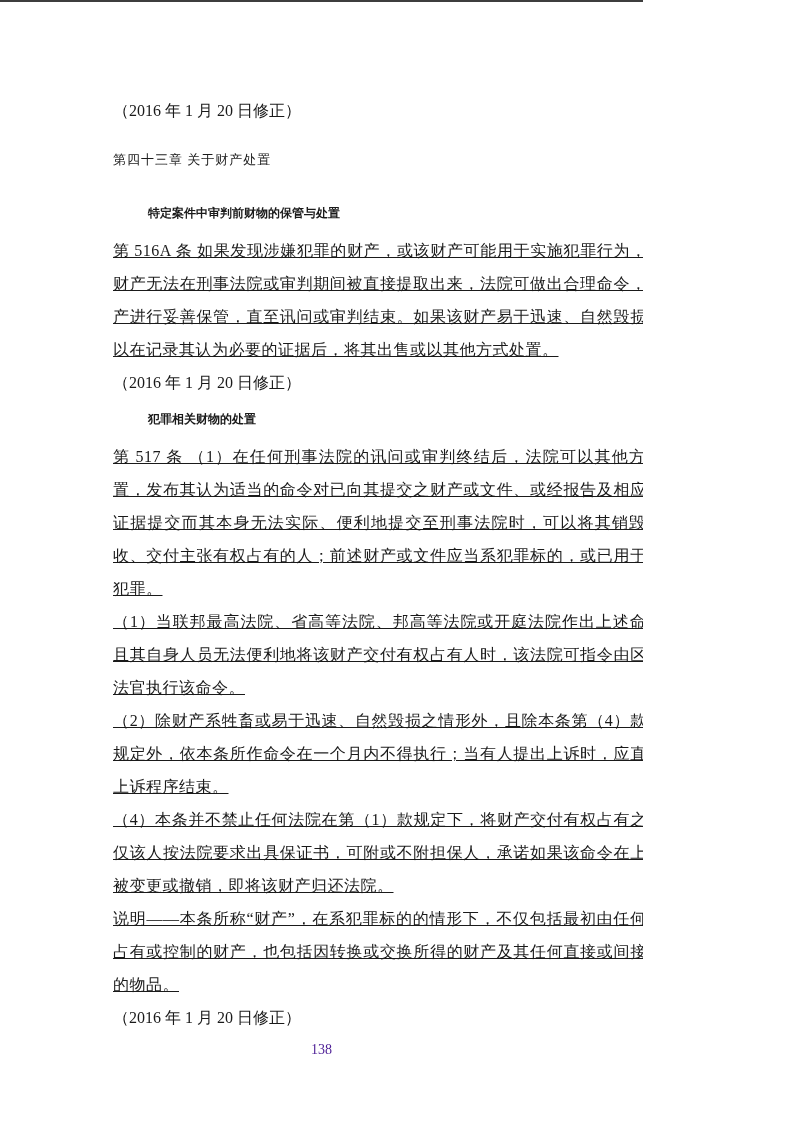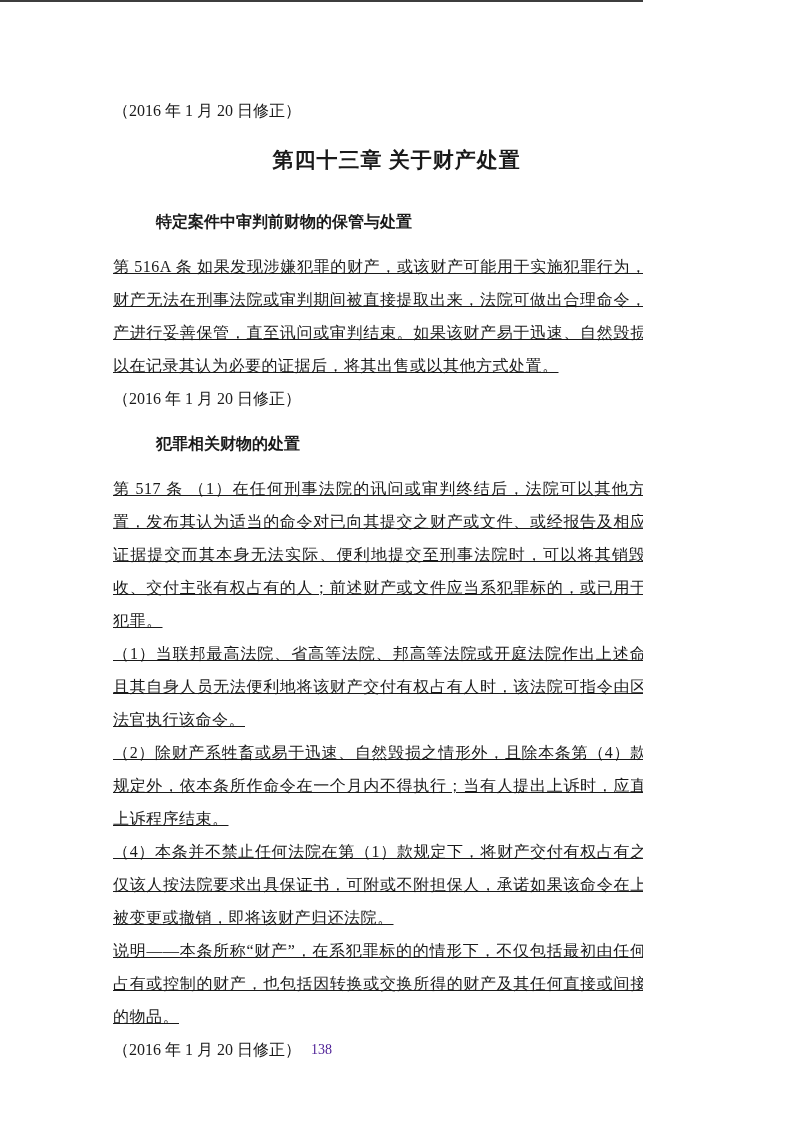--- a/index.html
+++ b/index.html
@@ -33,29 +33,28 @@
   .note {
     margin: 0;
     font-size: 16px;
     line-height: 33px;
     font-weight: normal;
   }
   .chapter-title {
     margin: 0;
     height: 66px;
     line-height: 66px;
-    font-size: 21px;
-    font-weight: bold;
-    text-align: center;
+    font-size: 13px;
+    font-weight: normal;
     letter-spacing: 1px;
   }
   .section-heading {
-    margin: 12px;
+    margin: 4px;
     padding-left: 31px;
-    font-size: 16px;
+    font-size: 12px;
     font-weight: bold;
     line-height: 33px;
   }
   .para {
     margin: 0;
     font-size: 16px;
     line-height: 33px;
     text-align: justify;
     text-justify: inter-ideograph;
     letter-spacing: 0.5px;

